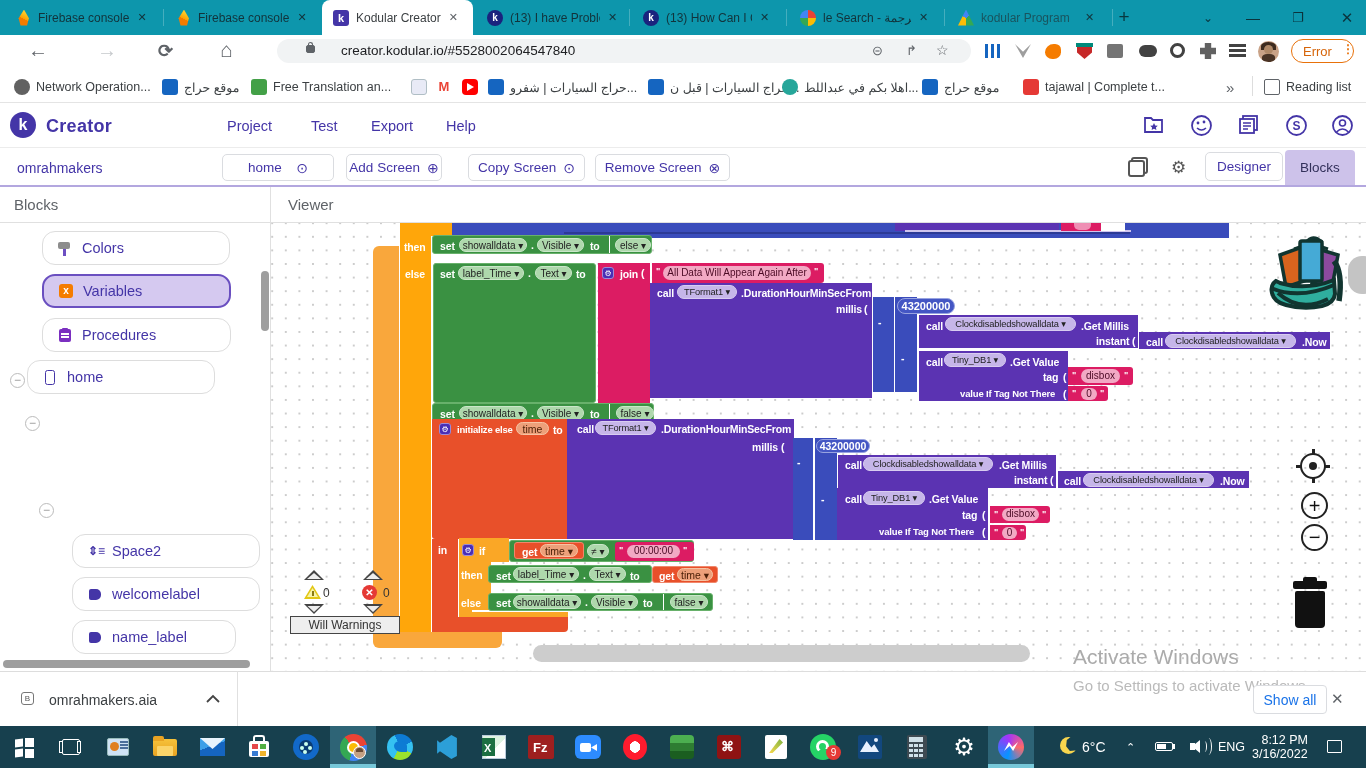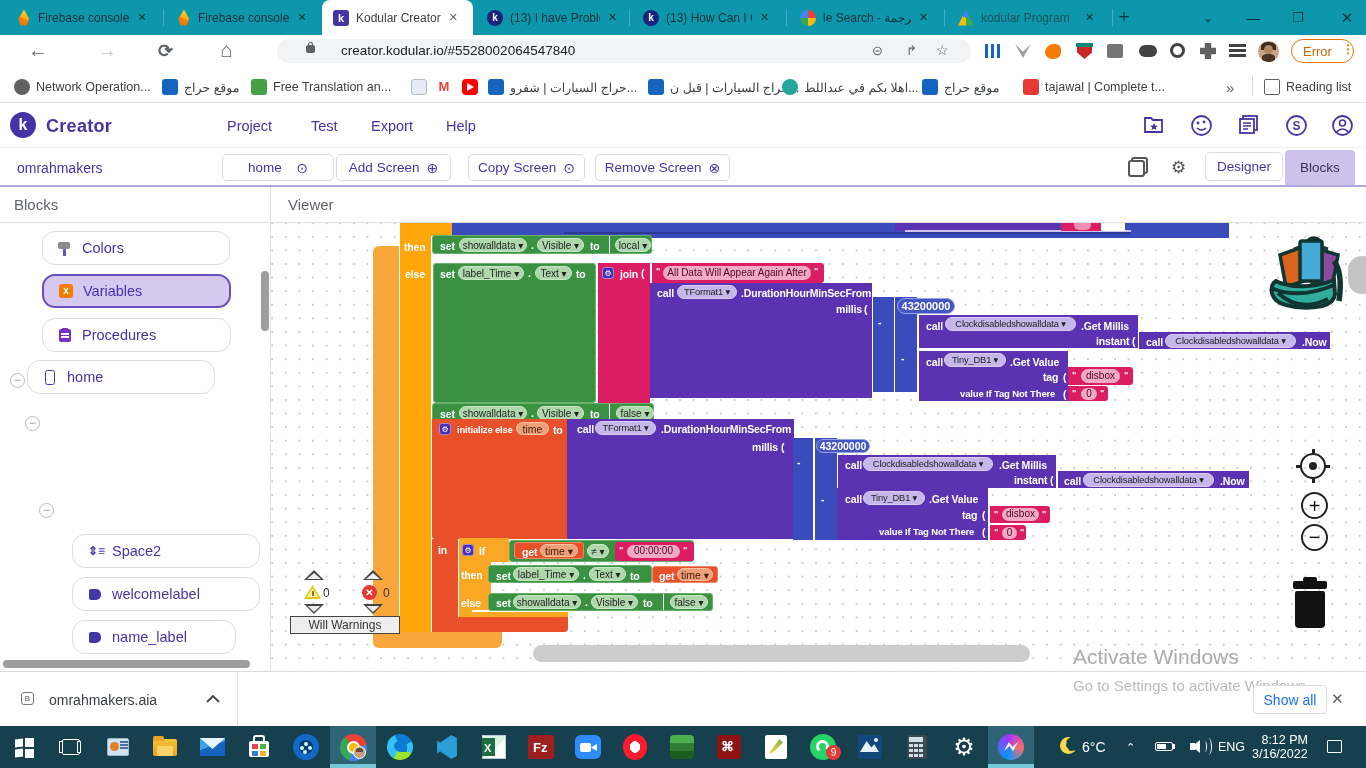--- a/index.html
+++ b/index.html
@@ -193,21 +193,21 @@
       </svg>
 <svg class="a" style="left:1331px;top:114px" width="23" height="23" viewBox="0 0 23 23">
         <circle cx="11.5" cy="11.5" r="9.5" fill="none" stroke="#4435a7" stroke-width="1.8"></circle>
         <circle cx="11.5" cy="9" r="3" fill="none" stroke="#4435a7" stroke-width="1.6"></circle>
         <path d="M5.5 18 q6 -6 12 0" fill="none" stroke="#4435a7" stroke-width="1.6"></path>
       </svg>
 </div>
 
 <div class="a" style="left:17px;top:160px;font-size:14px;color:#4435a7">omrahmakers</div>
 <div class="tbtn" style="left:222px;width:112px">home&nbsp;&nbsp;<span style="font-size:14px">⊙</span></div>
-<div class="tbtn" style="left:336px;width:115px">Add Screen <span style="font-size:14px">⊕</span></div>
+<div class="tbtn" style="left:346px;width:96px">Add Screen <span style="font-size:14px">⊕</span></div>
 <div class="tbtn" style="left:468px;width:117px">Copy Screen <span style="font-size:14px">⊙</span></div>
 <div class="tbtn" style="left:595px;width:135px">Remove Screen <span style="font-size:14px">⊗</span></div>
 <div class="a" style="left:1131px;top:157px;width:17px;height:17px;border:2px solid #555;border-radius:3px;background:#fff"></div>
 <div class="a" style="left:1128px;top:160px;width:17px;height:17px;border:2px solid #555;border-radius:3px;background:#fff"></div>
 <div class="a" style="left:1171px;top:157px;font-size:17px;color:#555">⚙</div>
 <div class="a" style="left:1205px;top:152px;width:78px;height:29px;background:#fff;border:1px solid #dadce0;border-radius:5px;color:#4435a7;font-size:13.5px;text-align:center;line-height:27px">Designer</div>
 <div class="a" style="left:1285px;top:150px;width:70px;height:35px;background:#cdc2ea;border-radius:4px 4px 0 0;color:#32305a;font-size:13.5px;text-align:center;line-height:35px">Blocks</div>
 
 <div class="a" style="top:185px;left:0;width:1366px;height:38px;background:#fff;border-top:2px solid #b3a7df;border-bottom:1px solid #e0e0e0"></div>
 <div class="a" style="left:14px;top:196px;font-size:15px;color:#5f6368">Blocks</div>
@@ -230,21 +230,21 @@
 <div class="wlab" style="left:133px;top:18px">then</div>
 <div class="wlab" style="left:134px;top:45px">else</div>
 
 <div class="blk" style="left:161px;top:12px;width:220px;height:19px;background:#3a9142;border:1px solid #68b16b;border-radius:3px"></div>
 <div class="wlab" style="left:169px;top:17px">set</div>
 <div class="pill gp" style="left:188px;top:15px;width:68px;height:14px;line-height:13px">showalldata ▾</div>
 <div class="wlab" style="left:260px;top:16px">.</div>
 <div class="pill gp" style="left:266px;top:15px;width:47px;height:14px;line-height:13px">Visible ▾</div>
 <div class="wlab" style="left:319px;top:17px">to</div>
 <div class="blk" style="left:338px;top:13px;width:1px;height:17px;background:#fff"></div>
-<div class="pill gp" style="left:344px;top:15px;width:36px;height:14px;line-height:13px">local ▾</div>
+<div class="pill gp" style="left:344px;top:15px;width:36px;height:14px;line-height:13px">else ▾</div>
 
 <div class="blk" style="left:162px;top:40px;width:163px;height:140px;background:#3a9142;border:1px solid #68b16b;border-radius:3px"></div>
 <div class="wlab" style="left:169px;top:45px">set</div>
 <div class="pill gp" style="left:187px;top:43px;width:66px;height:14px;line-height:13px">label_Time ▾</div>
 <div class="wlab" style="left:257px;top:44px">.</div>
 <div class="pill gp" style="left:264px;top:43px;width:37px;height:14px;line-height:13px">Text ▾</div>
 <div class="wlab" style="left:305px;top:45px">to</div>
 <div class="blk" style="left:327px;top:40px;width:52px;height:140px;background:#dc1c63"></div>
 <div class="gear" style="left:331px;top:44px">⚙</div>
 <div class="wlab" style="left:349px;top:45px">join</div>

